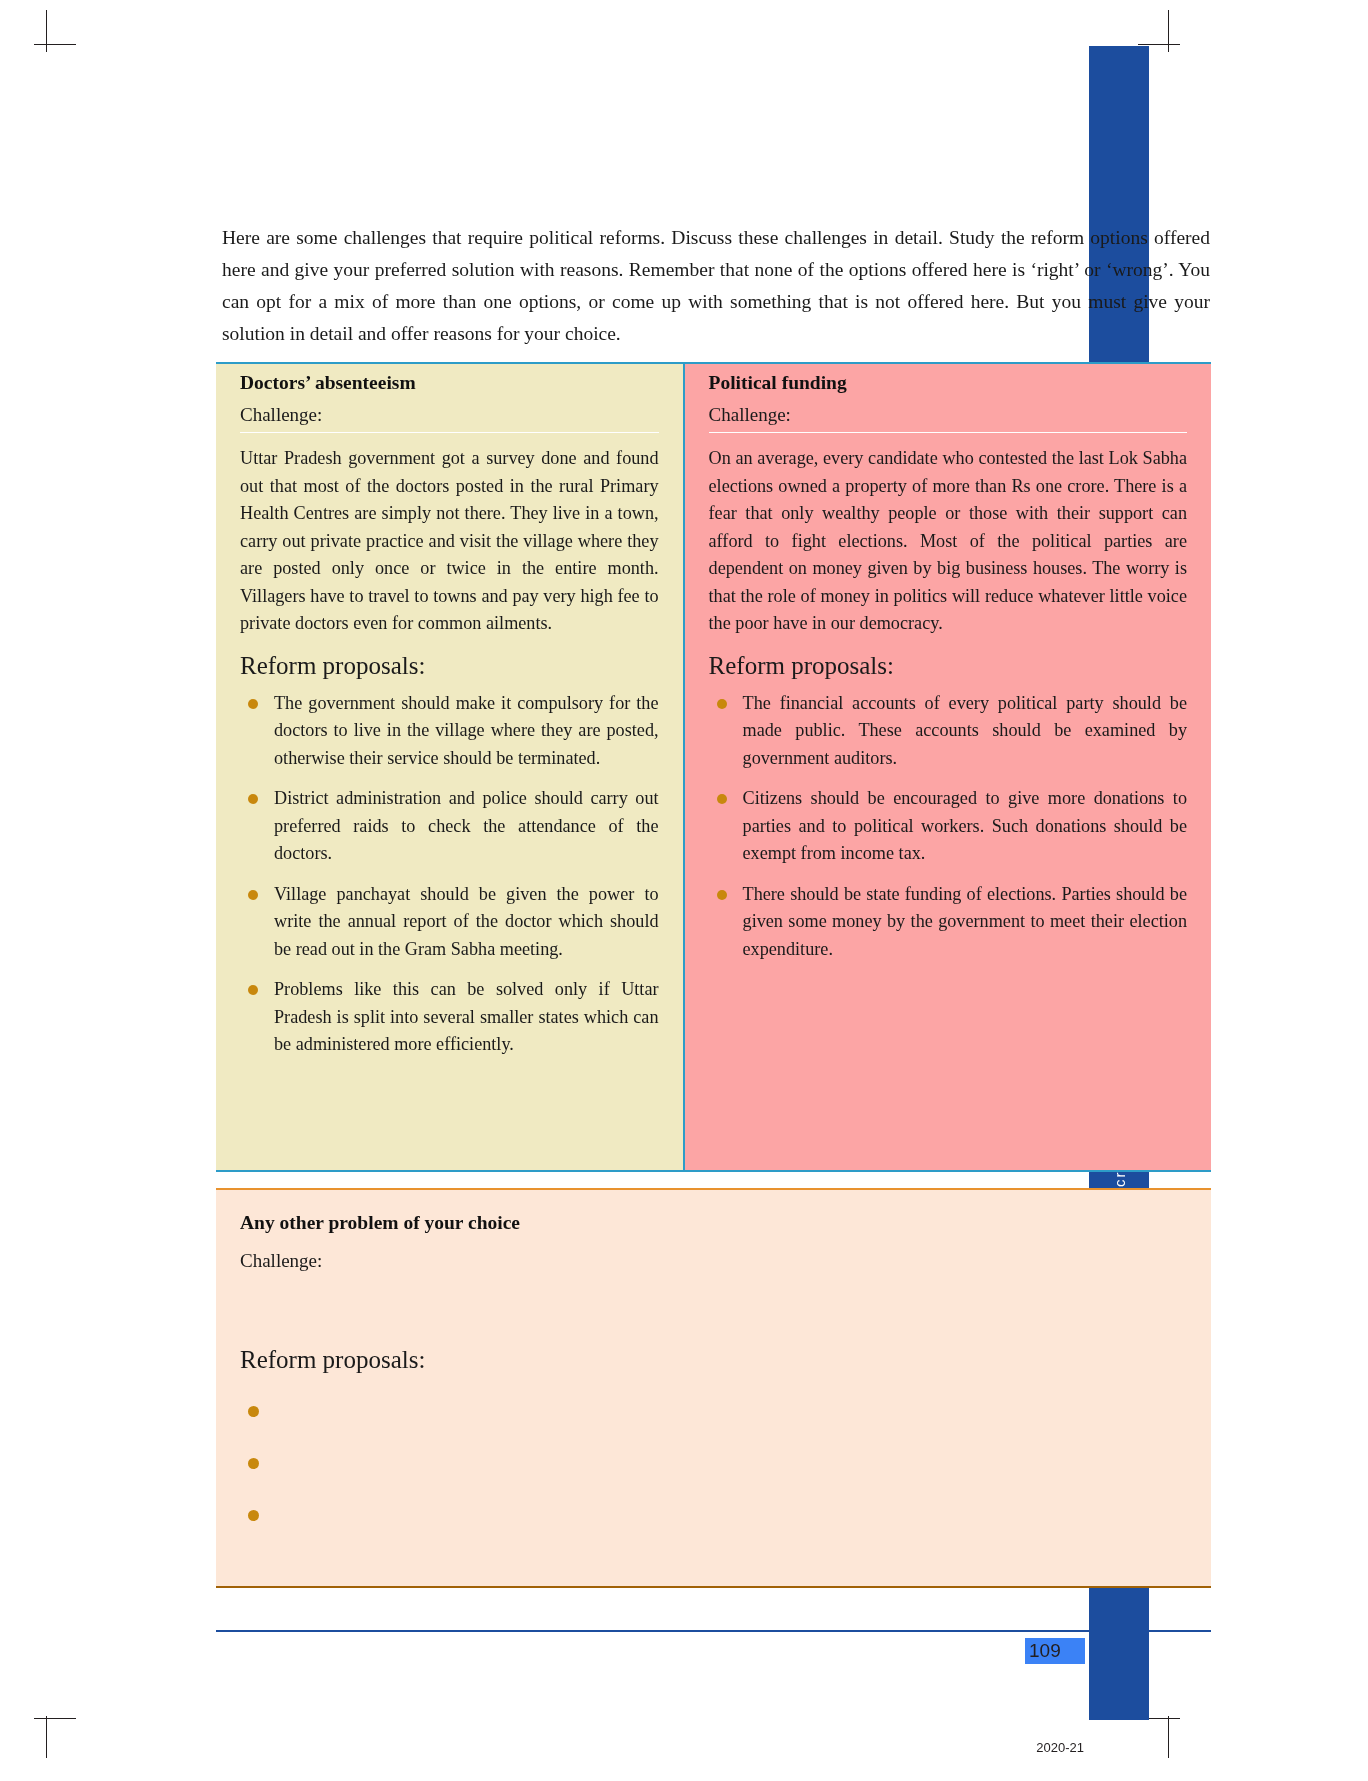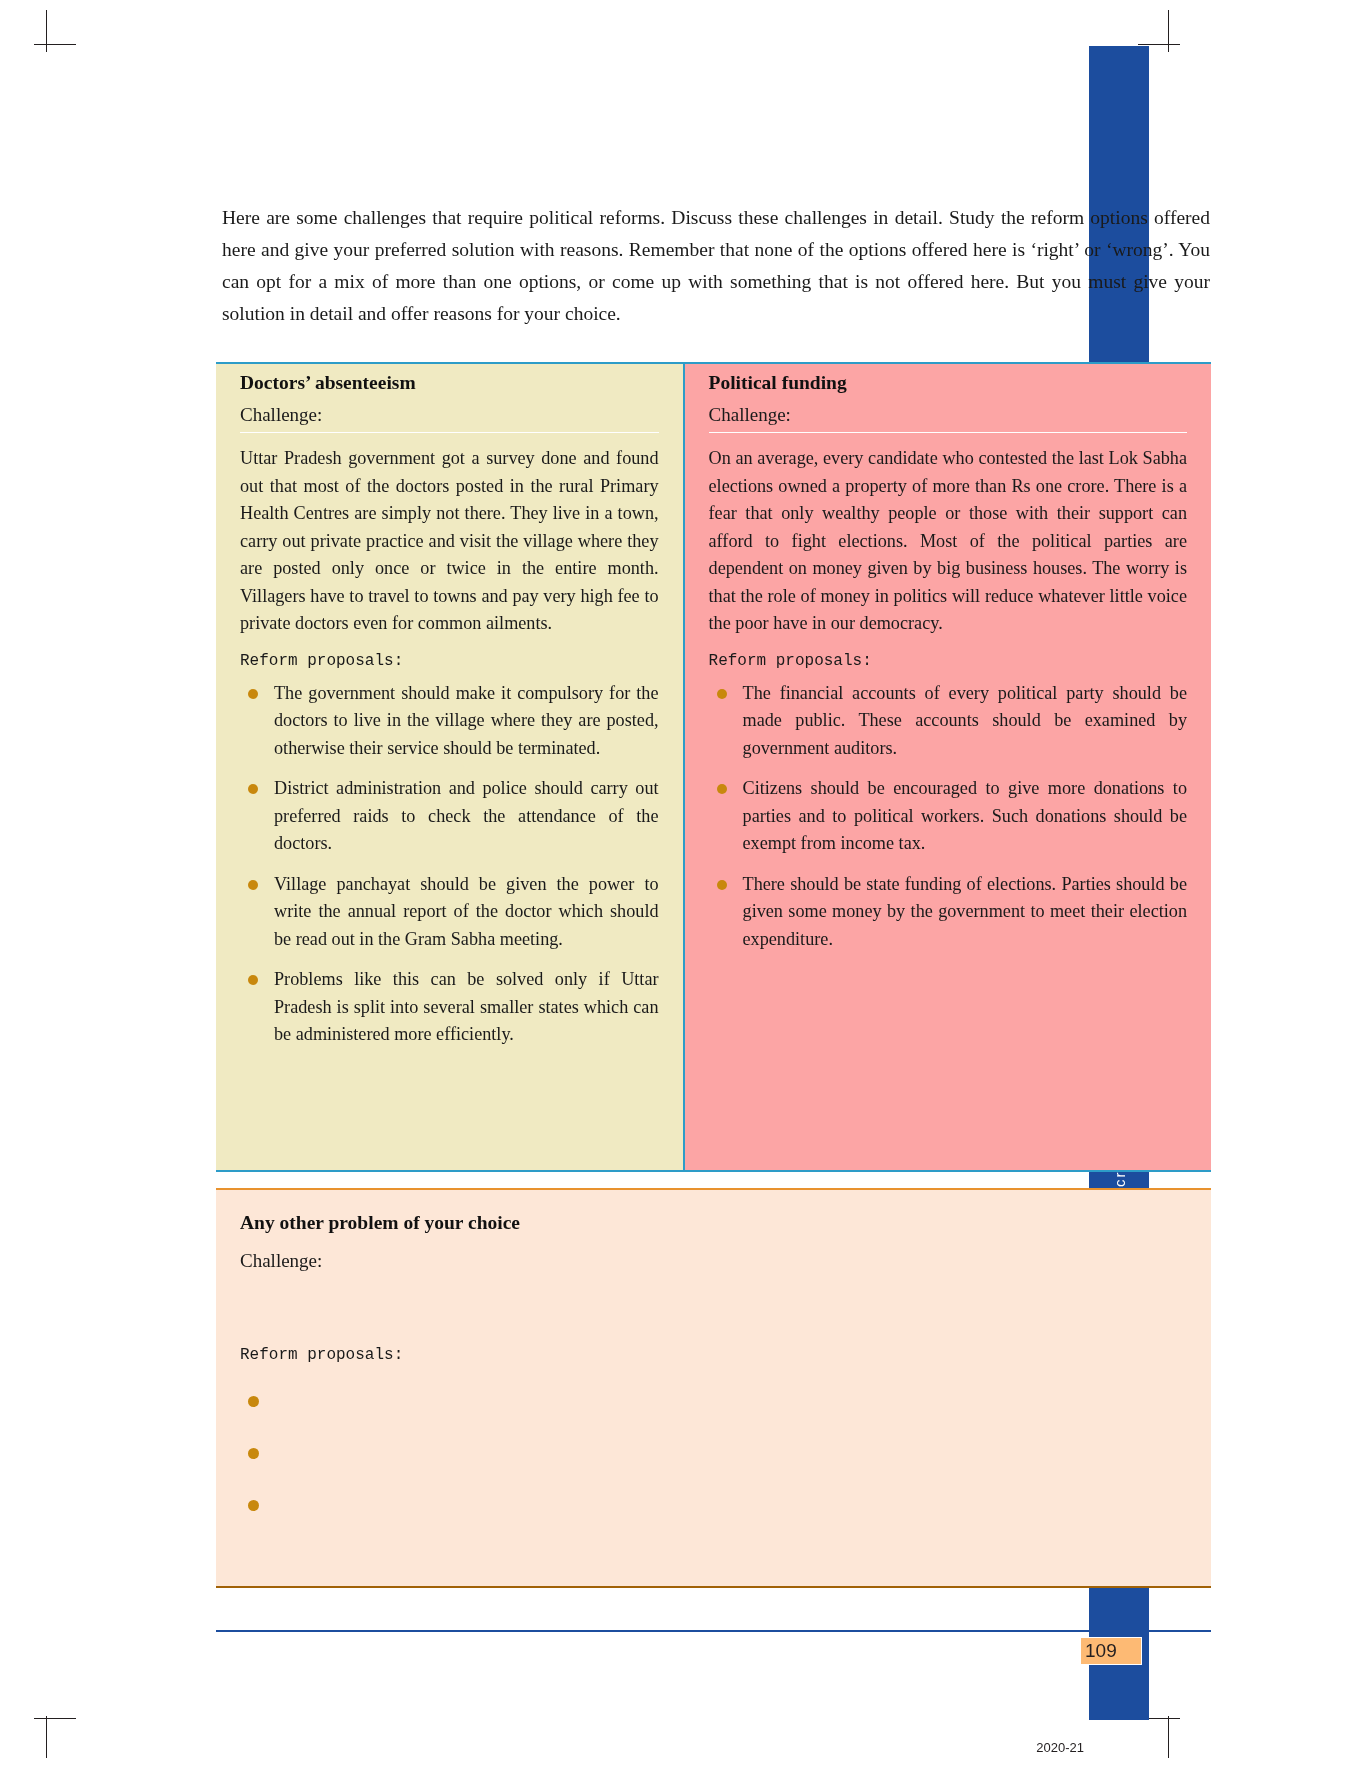--- a/index.html
+++ b/index.html
@@ -65,40 +65,40 @@
     letter-spacing: 2px;
     writing-mode: vertical-rl;
     transform: rotate(180deg);
     display: flex;
     align-items: center;
     justify-content: center;
     white-space: nowrap;
   }
   .page-number-box {
     position: absolute;
-    left: 1080px;
+    left: 1024px;
     top: 1637px;
     width: 62px;
     height: 28px;
-    background: #fdba74;
+    background: #3b82f6;
     border: 1px solid #ffffff;
     color: #231f20;
     font-family: "Liberation Sans", sans-serif;
     font-size: 19px;
     display: flex;
     align-items: center;
     padding-left: 4px;
     box-sizing: border-box;
   }
 
   
   .intro {
     position: absolute;
     left: 222px;
-    top: 202px;
+    top: 222px;
     width: 988px;
     font-size: 19.5px;
     line-height: 32px;
     text-align: justify;
     color: #1a1a1a;
   }
 
   
   .boxes {
     position: absolute;
@@ -139,23 +139,22 @@
     background: #ffffff;
     margin: 6px 0 12px 0;
   }
   .body-text {
     font-size: 18.2px;
     line-height: 27.5px;
     text-align: justify;
     margin: 0 0 14px 0;
   }
   .reform-label {
-    font-size: 16px;
+    font-size: 25px;
     margin: 0 0 10px 0;
-    font-family: Liberation Mono, monospace;
   }
   ul.bullets {
     list-style: none;
     margin: 0;
     padding: 0;
     font-family: Liberation Serif, serif;
   }
   ul.bullets li {
     position: relative;
     padding-left: 34px;

